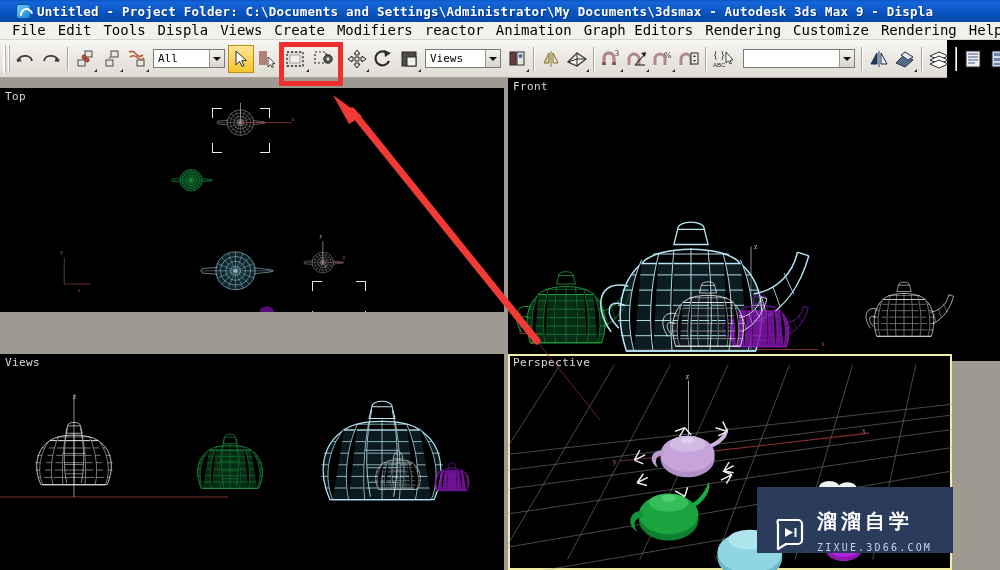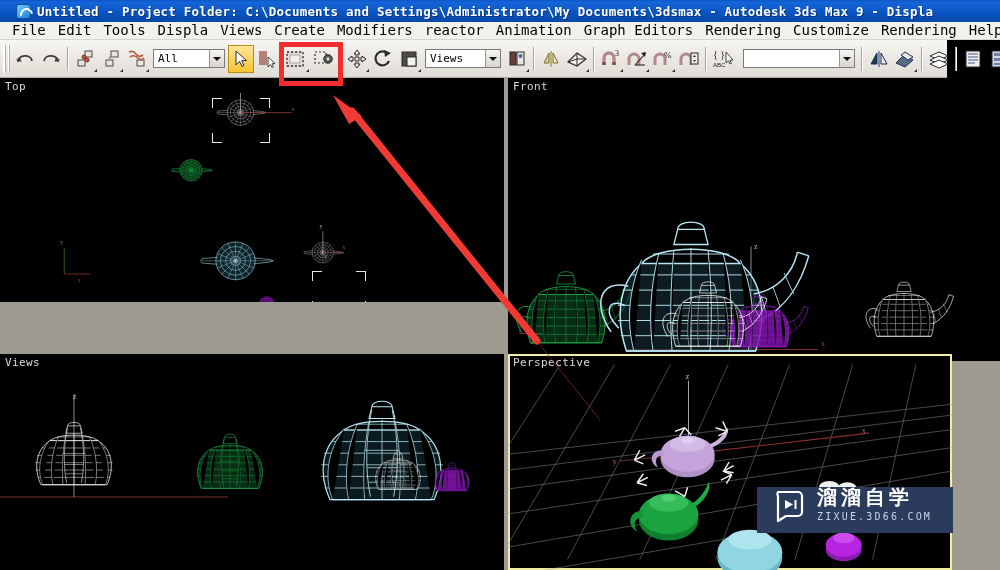--- a/index.html
+++ b/index.html
@@ -89,52 +89,52 @@
 
   
   .vp-grid{ position:absolute; left:0; top:78px; width:1000px; height:492px; background:#9e9a92; }
   .vp{ position:absolute; background:#000; overflow:hidden; }
   .vp.active{ outline:2px solid #f2f0a0; outline-offset:-2px; }
   .vp-label{
     position:absolute; left:5px; top:2px; z-index:6;
     font-family:"DejaVu Sans Mono","Liberation Mono",monospace;
     font-size:11px; color:#d9d9d9; letter-spacing:0.4px;
   }
-  .vp-top{ left:0; top:0; width:504px; height:224px; }
+  .vp-top{ left:0; top:10px; width:504px; height:224px; }
   .vp-front{ left:508px; top:0; width:492px; height:283px; }
   .vp-left{ left:0; top:276px; width:504px; height:216px; }
   .vp-persp{ left:508px; top:276px; width:444px; height:216px; }
 
   svg.scene{ position:absolute; left:0; top:0; width:100%; height:100%; display:block; }
 
   
   .sel-br{ position:absolute; pointer-events:none; }
   .sel-br i{ position:absolute; width:10px;height:10px; border:1px solid #e8e8e8; }
   .sel-br i.tl{ left:0;top:0;border-right:none;border-bottom:none;}
   .sel-br i.tr{ right:0;top:0;border-left:none;border-bottom:none;}
   .sel-br i.bl{ left:0;bottom:0;border-right:none;border-top:none;}
   .sel-br i.br{ right:0;bottom:0;border-left:none;border-top:none;}
 
   
   .annot{ position:absolute; left:0;top:0;width:1000px;height:570px; pointer-events:none; z-index:50;}
 
   
   .watermark{
-    position:absolute; left:757px; top:487px; width:196px; height:46px;
-    background:#2b3b5c; display:flex; align-items:flex-start; z-index:40;
+    position:absolute; left:757px; top:487px; width:196px; height:66px;
+    background:#2b3b5c; display:flex; align-items:flex-end; z-index:40;
     padding-left:12px;
   }
   .wm-icon{ width:38px;height:38px;flex:0 0 auto; margin-right:10px; }
   .wm-cn{
     font-family:"DejaVu Sans","Liberation Sans",sans-serif;
     font-size:20px; color:#ffffff; letter-spacing:4px; line-height:1.05; font-weight:bold;
   }
   .wm-en{
     font-family:"DejaVu Sans Mono","Liberation Mono",monospace;
-    font-size:10px; color:#c9d2e4; letter-spacing:2.2px; margin-top:3px;
+    font-size:10px; color:#c9d2e4; letter-spacing:2.2px; margin-top:10px;
   }
 </style>
 </head>
 <body>
 
 <div id="app">
 
   <div class="titlebar">
     <div class="tb-logo"></div>
     <div class="tb-text">Untitled   -  Project Folder: C:\Documents and Settings\Administrator\My Documents\3dsmax      -  Autodesk 3ds Max 9      -  Displa</div>

